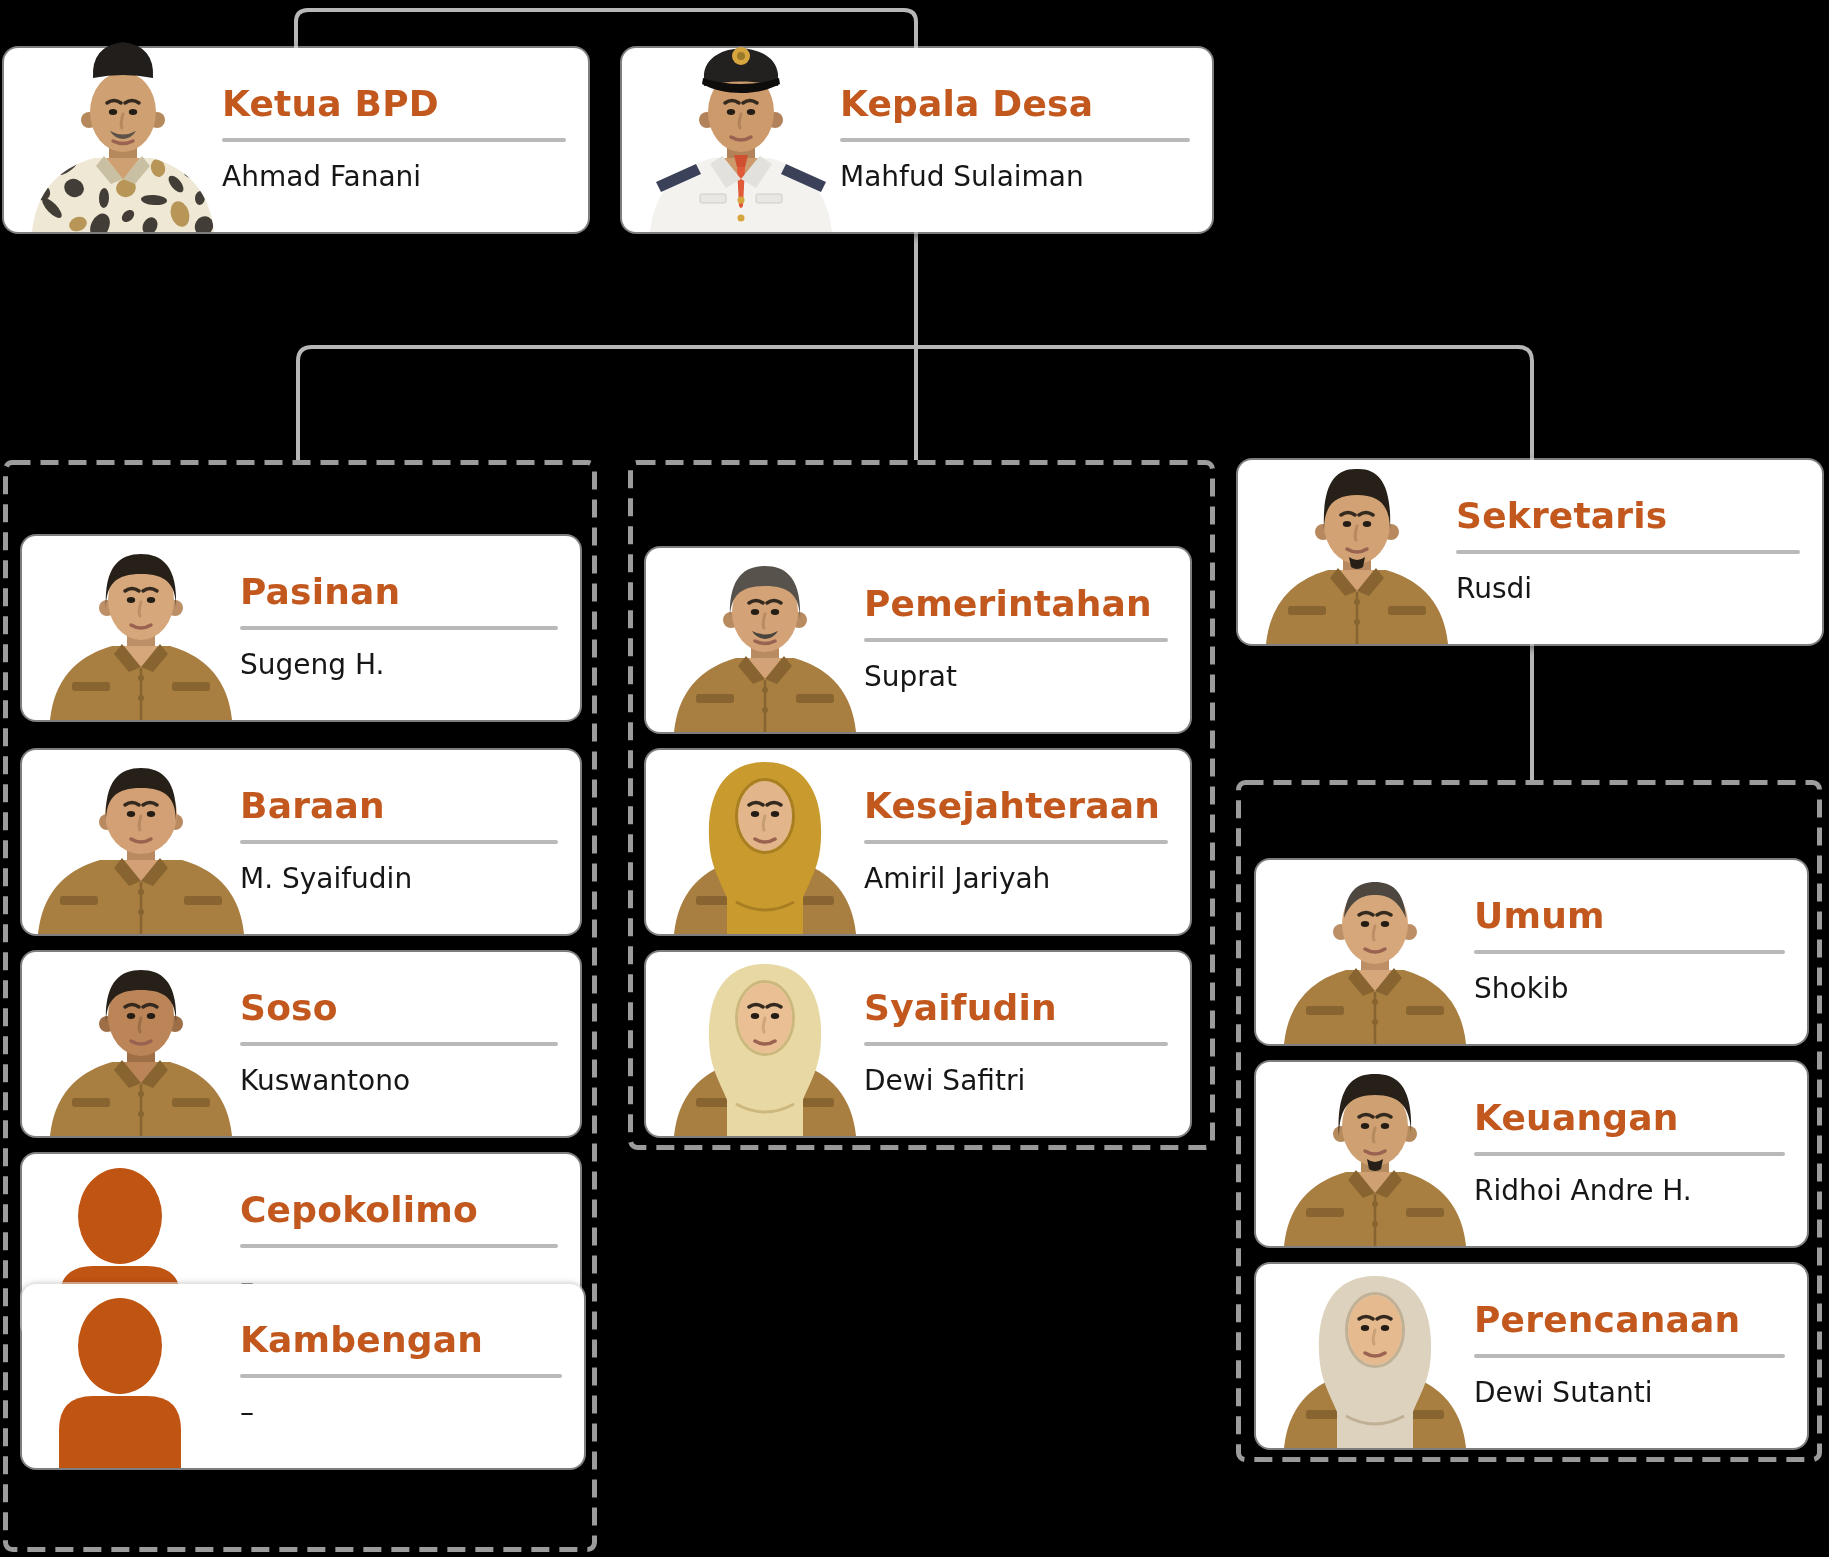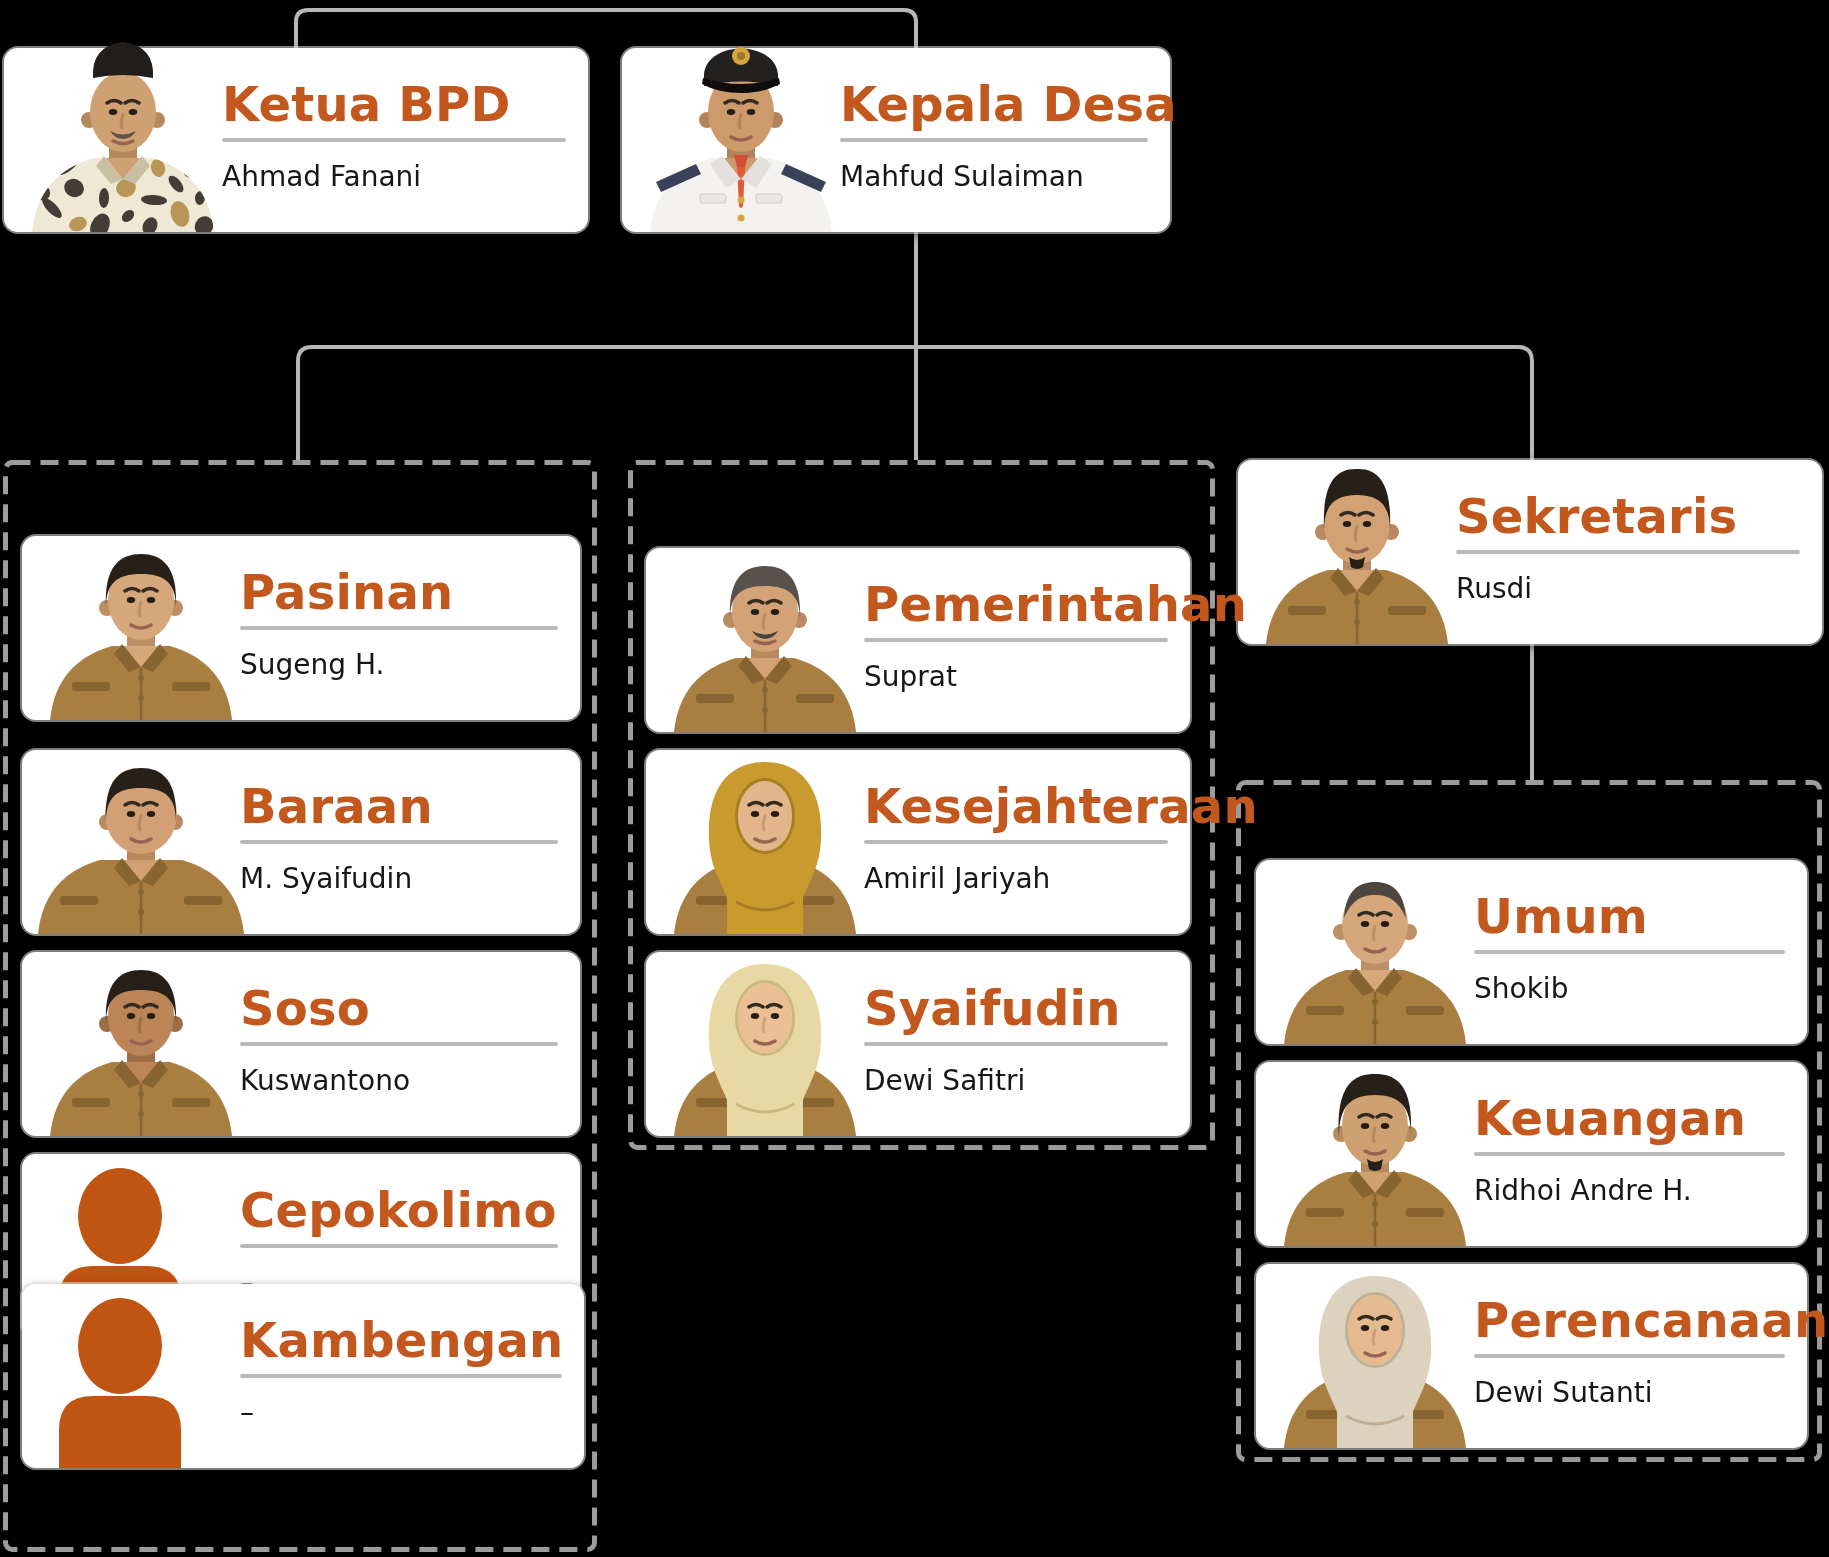--- a/index.html
+++ b/index.html
@@ -13,21 +13,21 @@
   .wires{position:absolute;left:0;top:0;width:1829px;height:1557px;}
   .wire{fill:none;stroke:var(--connector);stroke-width:4;}
   .gbox{fill:none;stroke:var(--group_border);stroke-width:5;stroke-dasharray:18 10;}
   .card{
     position:absolute;height:184px;background:var(--card_bg);border-radius:14px;
     box-shadow:0 0 0 2px rgba(230,230,230,.55), 0 3px 10px rgba(0,0,0,.55);
   }
   .photo{position:absolute;left:0;bottom:0;width:230px;height:184px;pointer-events:none;}
   .photo svg.av{position:absolute;left:4px;bottom:0;overflow:visible;}
   .info{position:absolute;left:218px;right:22px;top:0;}
-  .title{margin-top:34px;font-size:48px;line-height:44px;font-weight:700;letter-spacing:.2px;color:var(--title_text);white-space:nowrap;}
+  .title{margin-top:34px;font-size:36px;line-height:44px;font-weight:700;letter-spacing:.2px;color:var(--title_text);white-space:nowrap;}
   .rule{margin-top:12px;height:4px;border-radius:2px;background:var(--divider);}
   .name{margin-top:15px;font-size:28px;line-height:40px;color:var(--name_text);white-space:nowrap;}
 </style>
 </head>
 <body>
 
 <div class="canvas">
 
   <svg class="wires" viewBox="0 0 1829 1557">
     <path class="wire" d="M296 48 L296 22 Q296 10 308 10 L904 10 Q916 10 916 22 L916 48"></path>
@@ -85,21 +85,21 @@
           <path d="M85 30 Q83 -2 115 -6 Q147 -2 145 30 Q115 24 85 30 Z" fill="#211e1c"></path>
         </svg>
       </div>
     <div class="info">
       <div class="title">Ketua BPD</div>
       <div class="rule"></div>
       <div class="name">Ahmad Fanani</div>
     </div>
   </div>
 
-  <div class="card" style="left:622px;top:48px;width:548px">
+  <div class="card" style="left:622px;top:48px;width:590px">
     <div class="photo">
         <svg class="av" width="230" height="202" viewBox="0 -18 230 202">
           <path d="M24 184 Q30 126 86 110 L144 110 Q200 126 206 184 Z" fill="#f3f2ef"></path>
           <path d="M101 84 L129 84 L129 112 L101 112 Z" fill="#b2835a"></path>
           <path d="M98 110 L132 110 L115 132 Z" fill="#cd9a6b"></path>
           <path d="M96 108 L115 131 L103 136 L88 118 Z" fill="#d9d6d1"></path>
           <path d="M134 108 L115 131 L127 136 L142 118 Z" fill="#d9d6d1"></path>
           <path d="M108 107 L122 107 L119 119 L111 119 Z" fill="#cf4f31"></path>
           <path d="M111 119 L119 119 L117 158 Q115 162 113 158 Z" fill="#e05a3a"></path>
           <path d="M96 108 L115 131 L100 140 L84 116 Z" fill="#e3e1dd"></path>

